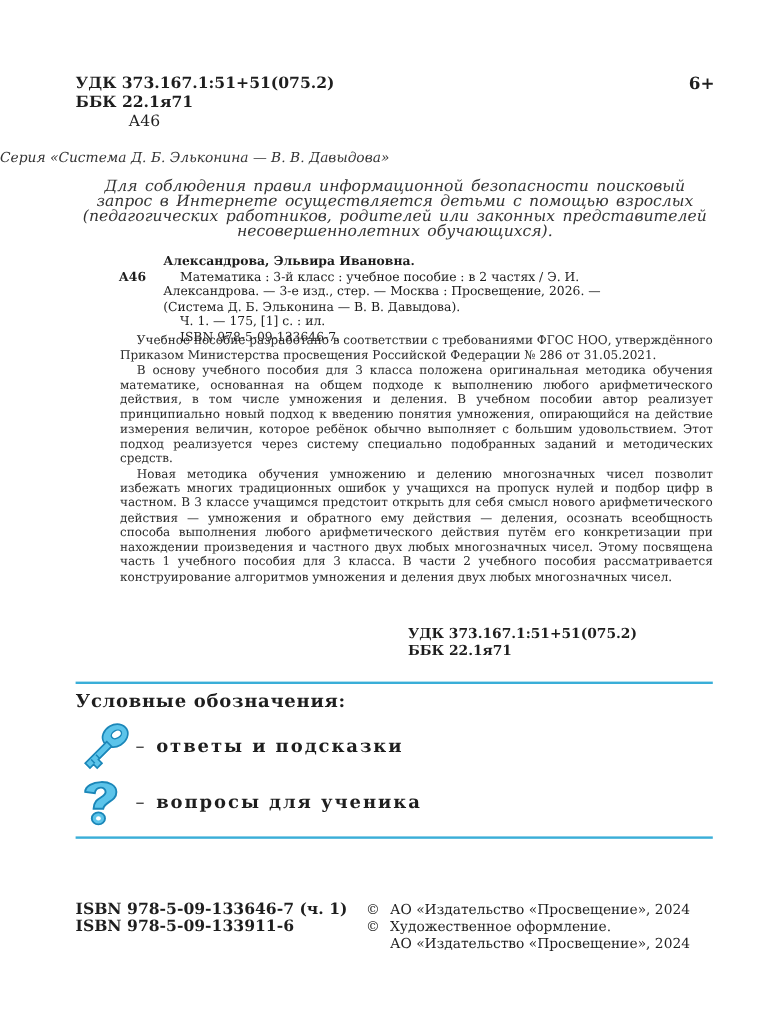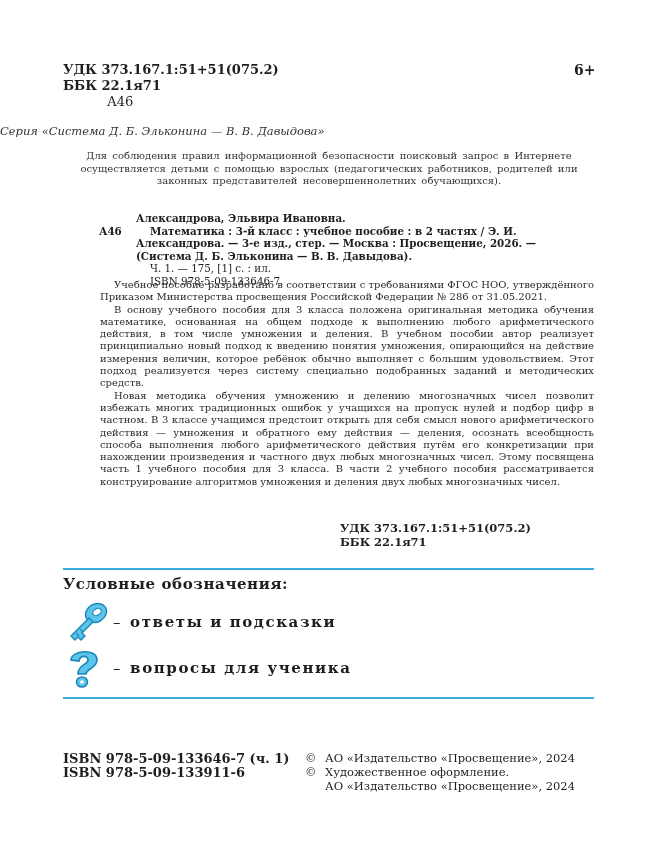--- a/index.html
+++ b/index.html
@@ -3,26 +3,26 @@
 <meta charset="utf-8">
 <style>
   html,body{margin:0;padding:0;background:#fff;}
   body{width:650px;height:860px;position:relative;overflow:hidden;font-family:"DejaVu Serif","Liberation Serif",serif;color:#1e1e1e;}
   .abs{position:absolute;}
   .udk-top{left:63px;top:62px;font-size:13px;line-height:16px;font-weight:bold;}
   .udk-top div{white-space:nowrap;}
   .udk-top .a46{padding-left:44px;}
   .age{left:574px;top:62px;font-size:14px;font-weight:bold;}
   .series{left:0;width:650px;top:124px;text-align:left;font-style:italic;font-size:11.5px;color:#333;}
-  .safety{left:63px;width:532px;top:150px;text-align:center;font-size:10px;line-height:12.5px;color:#333;word-spacing:2px;}
+  .safety{left:63px;width:532px;top:150px;text-align:center;font-size:13px;line-height:12.5px;color:#333;word-spacing:2px;font-style:italic;}
   .biblio{left:63px;top:212px;width:532px;font-size:10.3px;line-height:12.6px;margin-left:36px;}
   .author{padding-left:37px;font-weight:bold;white-space:nowrap;}
   .row{display:flex;}
   .row .code{width:37px;font-weight:bold;flex:none;}
-  .row .txt{flex:1;padding-right:80px;text-indent:14px;font-weight:bold;}
+  .row .txt{flex:1;padding-right:80px;text-indent:14px;}
   .ind{padding-left:51px;white-space:nowrap;}
   .annot{left:100px;top:279px;width:494px;font-size:10px;line-height:12.3px;color:#2a2a2a;text-align:justify;}
   .annot p{margin:0;text-indent:14px;}
   .udk-bottom{left:340px;top:521px;font-size:11.5px;line-height:14px;font-weight:bold;}
   .hr{left:63px;width:531px;height:2px;background:#3aaed8;}
   .legend-title{left:63px;top:575px;font-size:15px;font-weight:bold;letter-spacing:0.6px;}
   .legend-row{left:63px;display:flex;align-items:center;font-size:15px;font-weight:bold;letter-spacing:1.6px;}
   .legend-row .ico{width:48px;height:44px;flex:none;}
   .legend-row .dash{margin:0 8px 0 2px;font-weight:normal;}
   .isbn{left:63px;top:752px;font-size:13px;line-height:14px;font-weight:bold;}

